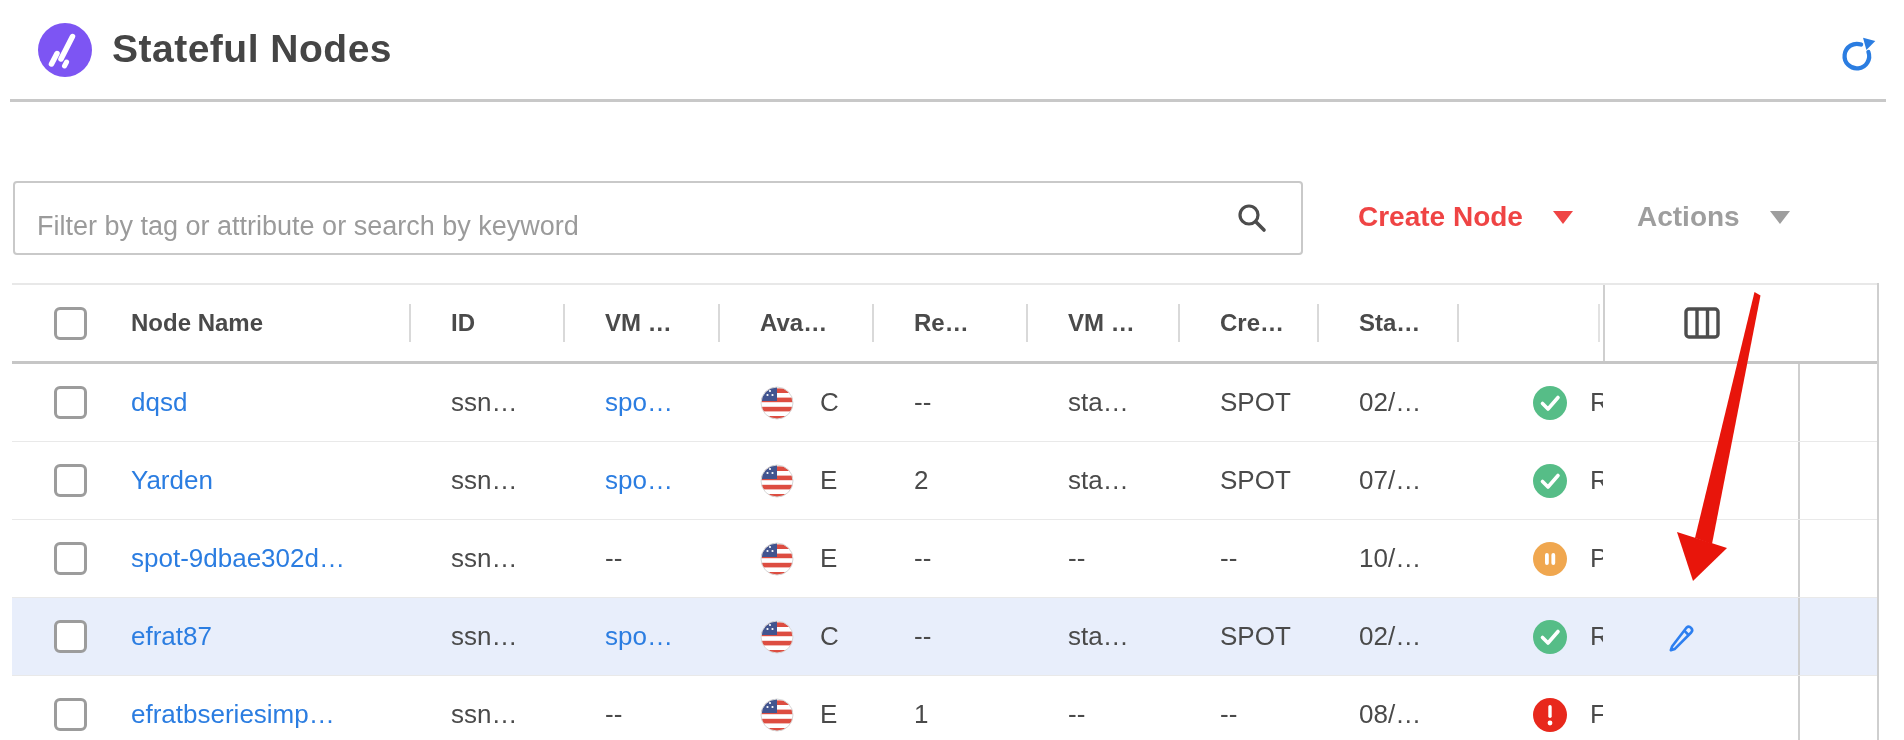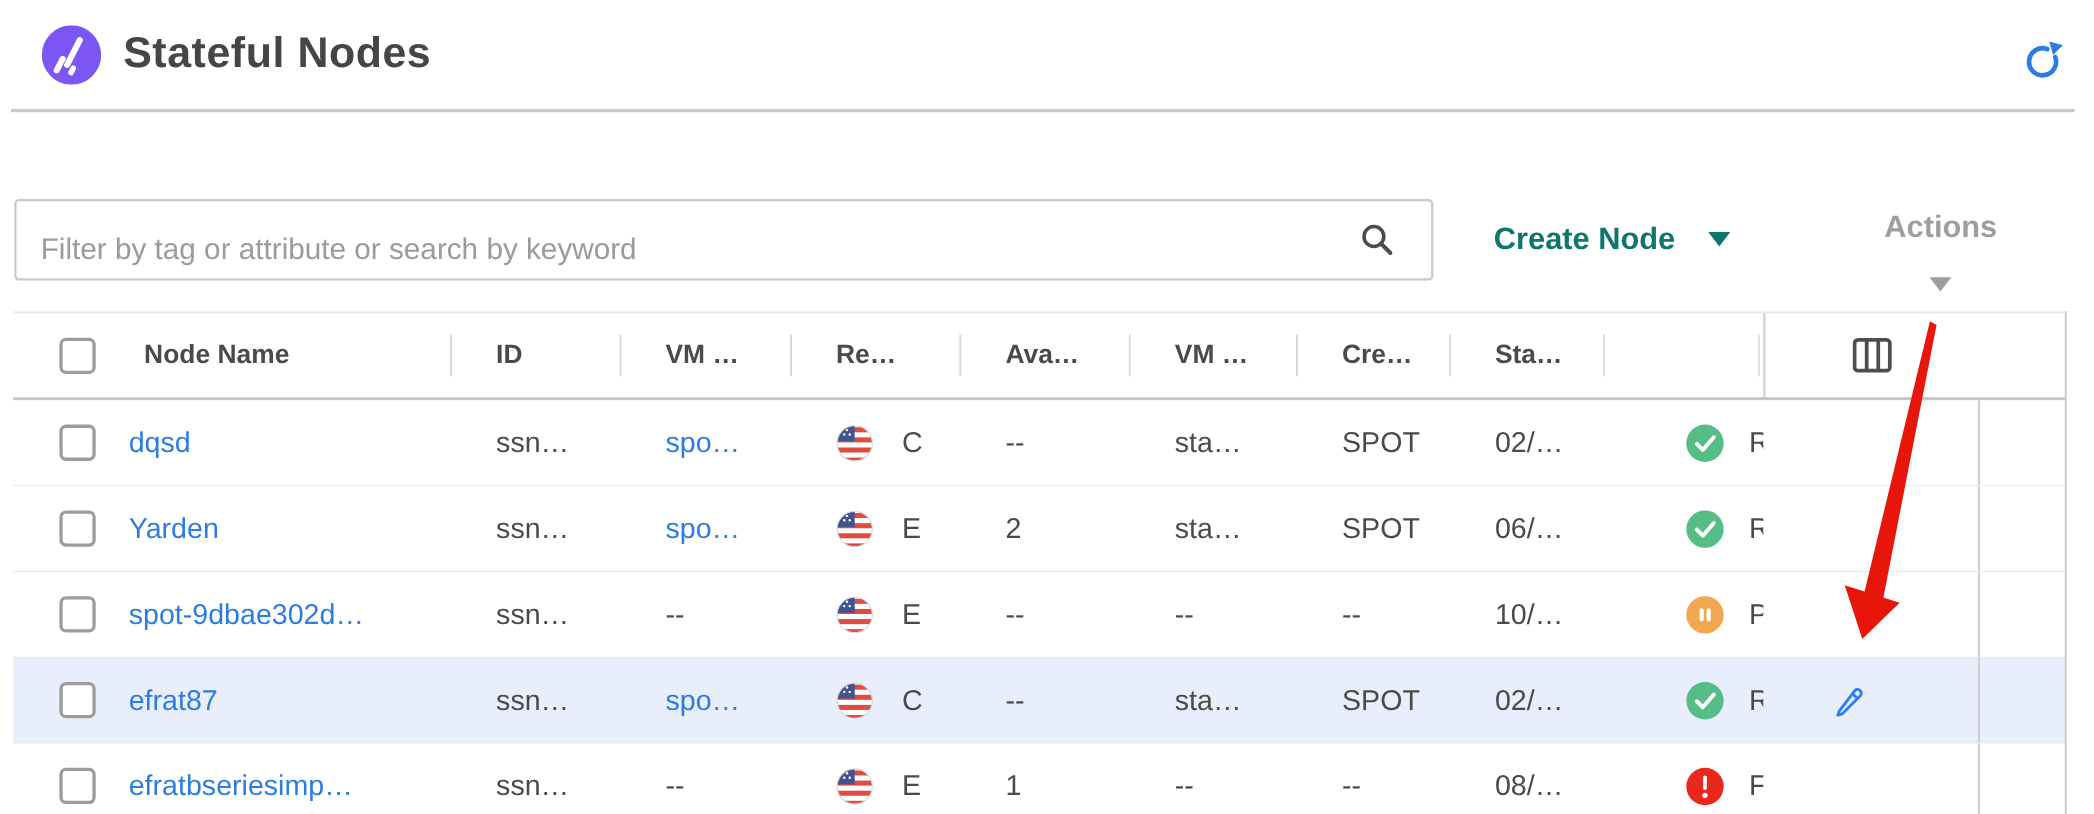--- a/index.html
+++ b/index.html
@@ -16,42 +16,42 @@
   .title-divider{position:absolute;left:10px;top:99px;width:1876px;height:3px;background:#c8c8c8;}
 
   
   .filter-input{position:absolute;left:13px;top:181px;width:1290px;height:74px;box-sizing:border-box;
         border:2px solid #c9c9c9;border-radius:4px;font-family:inherit;font-size:27px;color:#0f766e;
         padding:16px 78px 0 22px;outline:none;}
   .filter-input::placeholder{color:#9b9b9b;}
   .search-ic{position:absolute;left:1236px;top:202px;width:32px;height:32px;cursor:pointer;}
   .tool-btn{position:absolute;top:190px;height:54px;display:flex;align-items:center;gap:30px;
         border:0;background:none;padding:0;font-family:inherit;font-size:28px;font-weight:bold;cursor:pointer;}
-  .create-node{left:1358px;color:#0f766e;}
-  .actions-btn{left:1713px;color:#9e9e9e;flex-direction:column;}
+  .create-node{left:1358px;color:#ef4444;}
+  .actions-btn{left:1637px;color:#9e9e9e;}
   .caret{width:0;height:0;border-left:10px solid transparent;border-right:10px solid transparent;
         border-top:13px solid currentColor;display:inline-block;}
 
   
   .table{position:absolute;left:12px;top:283px;width:1867px;border-top:2px solid #e8e8e8;
          box-sizing:border-box;}
   .grid-row{display:grid;grid-template-columns:397px 154px 155px 154px 154px 152px 139px 140px 146px 195px 81px;}
   .thead{height:79px;border-bottom:3px solid #c6c6c6;box-sizing:border-box;}
   .th{position:relative;display:flex;align-items:center;padding-left:42px;font-size:24px;
       font-weight:bold;color:#4a4a4a;white-space:nowrap;overflow:hidden;cursor:pointer;}
   .th.c-name{gap:44px;text-align:center;}
   .th:not(.c-name):not(.c-pinned)::before{content:"";position:absolute;left:0;top:50%;
       transform:translateY(-50%);width:2px;height:38px;background:#d9d9d9;}
   .th.c-actions::after{content:"";position:absolute;right:3px;top:50%;
       transform:translateY(-50%);width:2px;height:38px;background:#e2e2e2;}
   .tr{height:78px;border-bottom:1px solid #e9e9e9;box-sizing:border-box;background:#fff;cursor:pointer;}
   .tr.selected{background:#e8eefb;}
   .td{display:flex;align-items:center;padding-left:42px;font-size:26px;color:#4a4a4a;
       white-space:nowrap;overflow:hidden;}
-  .td.c-name{gap:30px;padding-left:42px;}
+  .td.c-name{gap:44px;padding-left:42px;}
   .td.c-status{padding-left:76px;gap:23px;}
   .td.c-actions{padding-left:62px;}
   .c-pinned{border-left:2px solid #cfcfcf;display:flex;align-items:center;justify-content:center;
       padding-left:0;}
   .table::after{content:"";position:absolute;right:0;top:0;bottom:-457px;width:0;}
   .right-edge{position:absolute;left:1877px;top:283px;width:2px;height:457px;background:#cfcfcf;}
 
   .checkbox{width:33px;height:33px;box-sizing:border-box;border:3px solid #9c9c9c;border-radius:6px;
       background:#fff;flex:0 0 auto;cursor:pointer;}
   a.cell-link{color:#2b7de1;text-decoration:none;cursor:pointer;}
@@ -108,25 +108,25 @@
       <div class="th c-name">
         <span class="checkbox"></span>
         <span>Node Name</span>
       </div>
       <div class="th c-id">
         <span>ID</span>
       </div>
       <div class="th c-vm">
         <span>VM …</span>
       </div>
+      <div class="th c-ava">
+        <span>Ava…</span>
+      </div>
       <div class="th c-region">
         <span>Re…</span>
-      </div>
-      <div class="th c-ava">
-        <span>Ava…</span>
       </div>
       <div class="th c-vm2">
         <span>VM …</span>
       </div>
       <div class="th c-cre">
         <span>Cre…</span>
       </div>
       <div class="th c-status">
         <span>Sta…</span>
       </div>
@@ -234,21 +234,21 @@
         <div class="td c-ava">
           <span>2</span>
         </div>
         <div class="td c-vm2">
           <span>sta…</span>
         </div>
         <div class="td c-lif">
           <span>SPOT</span>
         </div>
         <div class="td c-cre">
-          <span>06/…</span>
+          <span>07/…</span>
         </div>
         <div class="td c-status">
           <span class="badge" style="background:#56bd87">
             <svg width="34" height="34" viewBox="0 0 34 34">
               <polyline points="9.5,17.5 15,23 25,11.5" fill="none" stroke="#fff" stroke-width="3.6" stroke-linecap="round" stroke-linejoin="round"></polyline>
             </svg>
           </span>
           <span>R</span>
         </div>
         <div class="td c-actions"></div>

